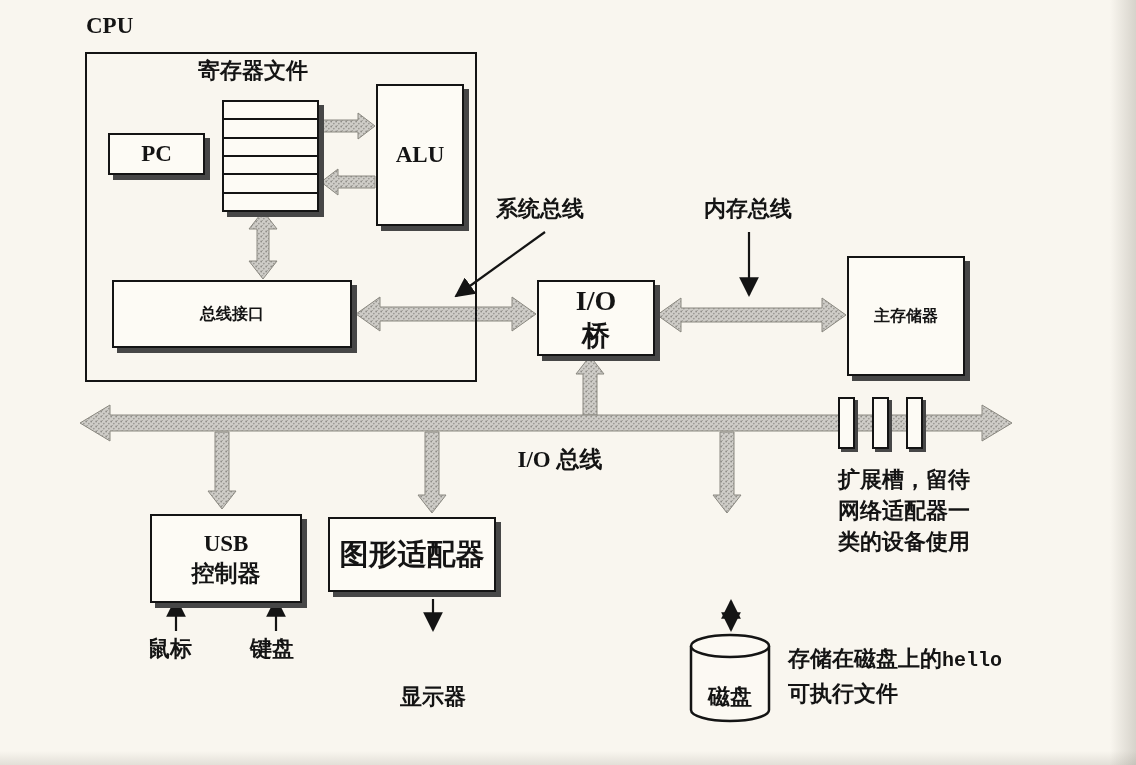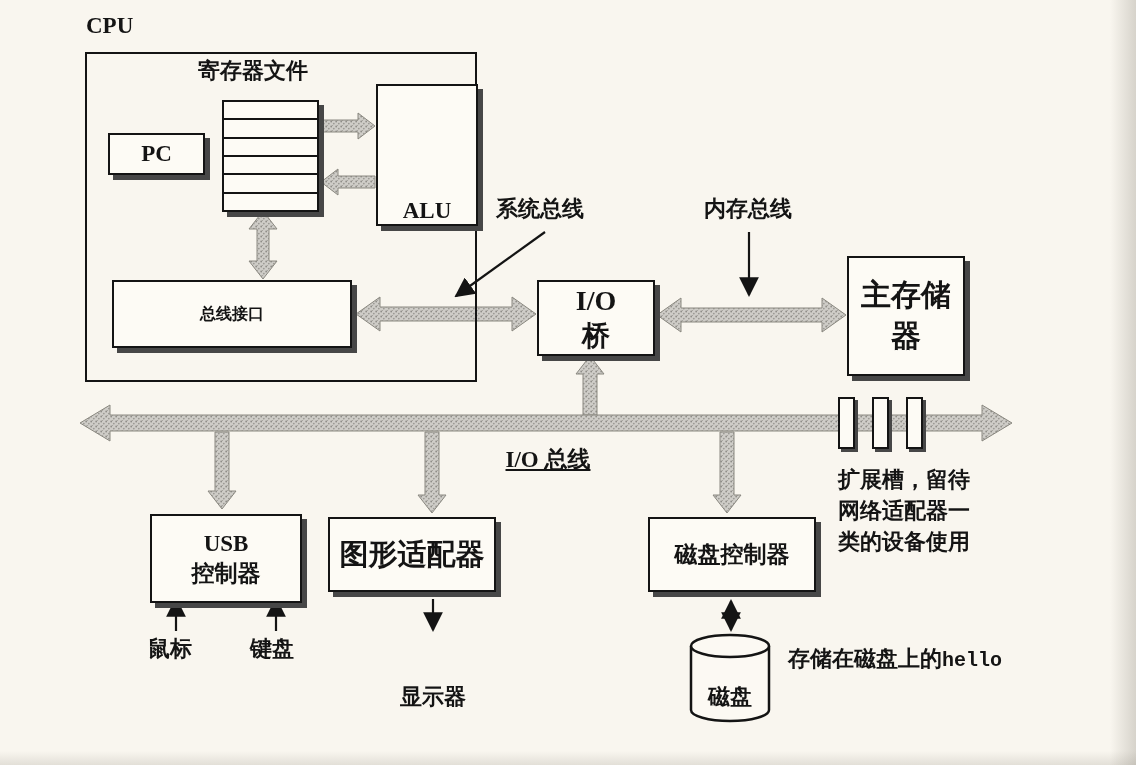--- a/index.html
+++ b/index.html
@@ -114,79 +114,77 @@
 
   <div class="box" id="regfile">
     <div class="reg-row"></div>
     <div class="reg-row"></div>
     <div class="reg-row"></div>
     <div class="reg-row"></div>
     <div class="reg-row"></div>
     <div class="reg-row"></div>
   </div>
 
-  <div class="box" style="left:376px;top:84px;width:102px;height:142px;font-size:23px;justify-content:flex-end;">
+  <div class="box" style="left:376px;top:84px;width:88px;height:142px;font-size:23px;">
     <span>ALU</span>
   </div>
 
   <div class="box" style="left:112px;top:280px;width:240px;height:68px;font-size:16px;">
     <span>总线接口</span>
   </div>
 
   <div class="box" style="left:537px;top:280px;width:118px;height:76px;font-size:28px;line-height:1.25;">
     <span>I/O</span>
     <span>桥</span>
   </div>
 
-  <div class="box" style="left:847px;top:256px;width:118px;height:120px;font-size:30px;">
+  <div class="box" style="left:847px;top:256px;width:118px;height:120px;font-size:16px;text-align:right;">
     <span>主存储器</span>
   </div>
 
   <div class="box" style="left:150px;top:514px;width:152px;height:89px;font-size:23px;line-height:1.3;text-align:right;">
     <span>USB</span>
     <span>控制器</span>
   </div>
 
   <div class="box" style="left:328px;top:517px;width:168px;height:75px;font-size:29px;">
     <span>图形适配器</span>
   </div>
 
-  <div class="box" style="left:648px;top:517px;width:168px;height:75px;font-size:23px;">
-    <span>磁盘控制器</span>
-  </div>
 
   <div class="slot" style="left:838px;"></div>
   <div class="slot" style="left:872px;"></div>
   <div class="slot" style="left:906px;"></div>
 
   <div class="label fs23" style="left:86px;top:12px;">CPU</div>
 
   <div class="label center-x" style="left:253px;top:58px;font-family:Liberation Serif, serif;">寄存器文件</div>
 
   <div class="label center-x" style="left:540px;top:196px;">系统总线</div>
 
   <div class="label center-x" style="left:748px;top:196px;">内存总线</div>
 
-  <div class="label center-x fs23" style="left:548px;top:446px;text-decoration:underline;">I/O 总线</div>
+  <div class="label center-x fs23" style="left:560px;top:446px;">I/O 总线</div>
 
   <div class="note" style="left:838px;top:464px;">
     <div>扩展槽，留待</div>
     <div>网络适配器一</div>
     <div>类的设备使用</div>
   </div>
 
   <div class="label center-x" style="left:170px;top:636px;">鼠标</div>
 
   <div class="label center-x" style="left:272px;top:636px;">键盘</div>
 
   <div class="label center-x" style="left:433px;top:636px;margin-top:48px;">显示器</div>
 
   <div class="label center-x" id="disk-label" style="left:730px;top:684px;">磁盘</div>
 
   <div class="note fs23" style="left:788px;top:642px;line-height:33px;">
     <div>
       <span>存储在磁盘上的</span><span class="mono">hello</span>
     </div>
+    <div>可执行文件</div>
   </div>
 
   <div id="edge-right"></div>
   <div id="edge-bottom"></div>
 </div>
 
 </body></html>

